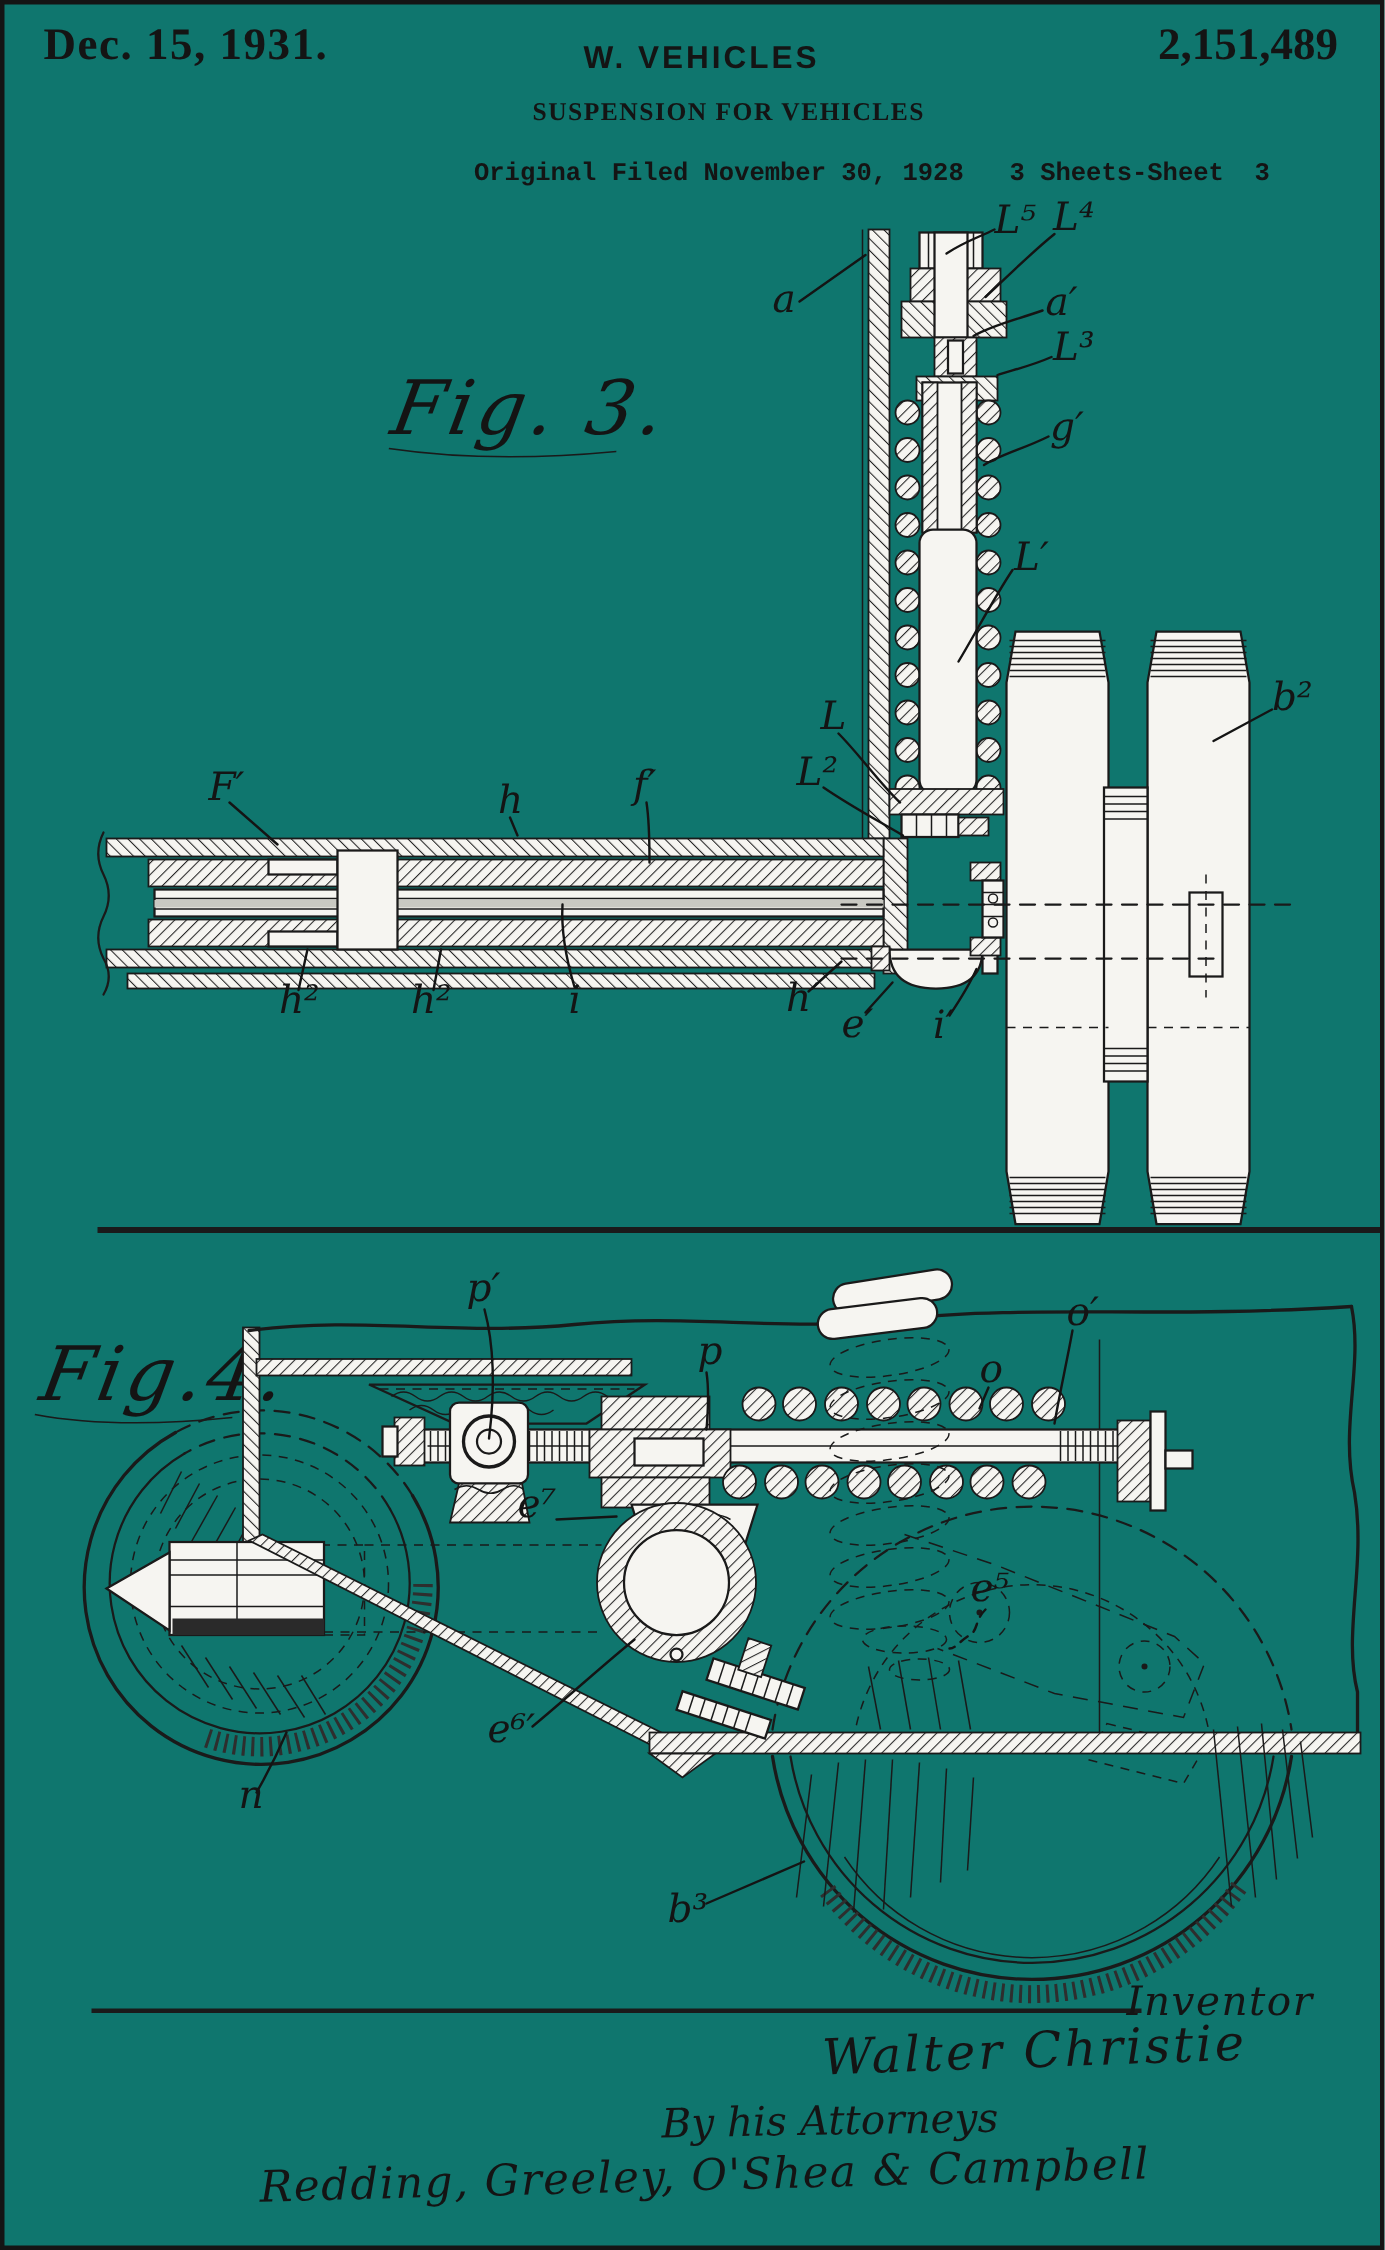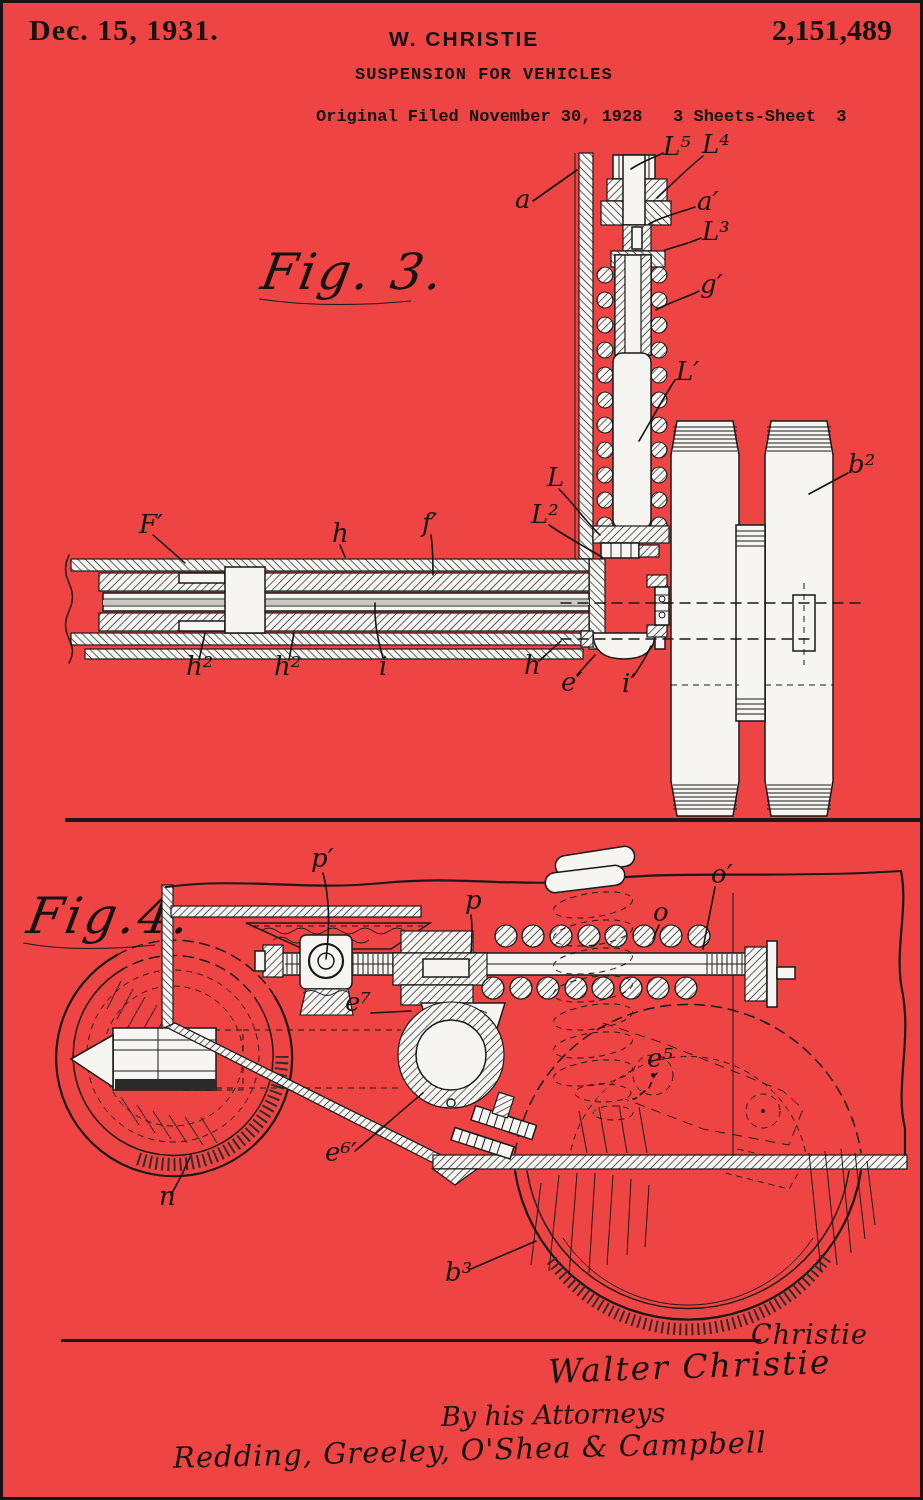--- a/index.html
+++ b/index.html
@@ -1,24 +1,24 @@
 <!DOCTYPE html>
 <html><head>
 <meta charset="utf-8">
 <style>
   html,body{margin:0;padding:0;background:#d8d8d4;}
-  .page{position:relative;width:923px;height:1500px;background:#ef4444;
+  .page{position:relative;width:923px;height:1500px;background:#0f766e;
         border:3px solid #141414;box-sizing:border-box;overflow:hidden;
         font-family:"Liberation Serif",serif;color:#141414;padding-left:18px;}
   .abs{position:absolute;white-space:pre;}
   .hdr-date{left:26px;top:10px;font-size:30px;font-weight:bold;letter-spacing:1px;}
   .hdr-name{left:386px;top:24px;font-family:"Liberation Sans",sans-serif;font-size:21px;
             font-weight:bold;letter-spacing:2px;}
   .hdr-num{right:28px;top:10px;font-size:30px;font-weight:bold;}
-  .hdr-title{left:352px;top:62px;font-family:Liberation Mono, monospace;font-size:17px;
+  .hdr-title{left:352px;top:62px;font-family:Liberation Serif, serif;font-size:17px;
              font-weight:bold;letter-spacing:1px;}
   .hdr-filed{left:313px;top:104px;font-family:"Liberation Mono",monospace;font-size:17px;
              font-weight:bold;}
   .sig{font-family:"DejaVu Serif",serif;font-style:italic;}
   .sig-inventor{left:748px;top:1316px;font-size:27px;letter-spacing:1px;}
   .sig-walter{left:545px;top:1344px;font-size:33px;transform:rotate(-2deg);letter-spacing:2px;}
   .sig-atty{left:438px;top:1396px;font-size:27px;transform:rotate(-1deg);}
   .sig-firm{left:170px;top:1430px;font-size:29px;transform:rotate(-1.5deg);letter-spacing:1px;}
   svg{position:absolute;left:0;top:0;}
   .ln{stroke:#1a1a1a;stroke-width:1.5;fill:none;stroke-linecap:round;}
@@ -34,21 +34,21 @@
   .plbl{font:italic 26px "DejaVu Serif",serif;fill:#141414;}
   .leader{stroke:#141414;stroke-width:1.6;fill:none;stroke-linecap:round;}
   .script{font:italic 50px "DejaVu Serif",serif;fill:#141414;letter-spacing:3px;}
 </style>
 </head>
 <body>
 
 <div class="page">
 
   <div class="abs hdr-date">Dec. 15, 1931.</div>
-  <div class="abs hdr-name">W. CHRISTIE</div>
+  <div class="abs hdr-name">W. VEHICLES</div>
   <div class="abs hdr-num">2,151,489</div>
   <div class="abs hdr-title">SUSPENSION FOR VEHICLES</div>
   <div class="abs hdr-filed">Original Filed November 30, 1928   3 Sheets-Sheet  3</div>
 
   <svg width="923" height="1500" viewBox="0 0 923 1500">
     <defs>
       <pattern id="hA" width="5.5" height="5.5" patternUnits="userSpaceOnUse" patternTransform="rotate(45)">
         <rect width="5.5" height="5.5" fill="#f6f5f1"></rect>
         <line x1="0" y1="0" x2="0" y2="5.5" stroke="#222" stroke-width="1.4"></line>
       </pattern>
@@ -485,17 +485,17 @@
         <text x="644" y="1064" class="plbl">e⁵</text>
         <text x="322" y="1158" class="plbl">e⁶′</text>
         <text x="156" y="1202" class="plbl">n</text>
         <text x="442" y="1278" class="plbl">b³</text>
       </g>
 
       <rect x="58" y="1336" width="700" height="3" class="dk"></rect>
     </g>
   </svg>
 
-  <div class="abs sig sig-inventor">Christie</div>
+  <div class="abs sig sig-inventor">Inventor</div>
   <div class="abs sig sig-walter">Walter Christie</div>
   <div class="abs sig sig-atty">By his Attorneys</div>
   <div class="abs sig sig-firm">Redding, Greeley, O'Shea &amp; Campbell</div>
 </div>
 
 </body></html>

